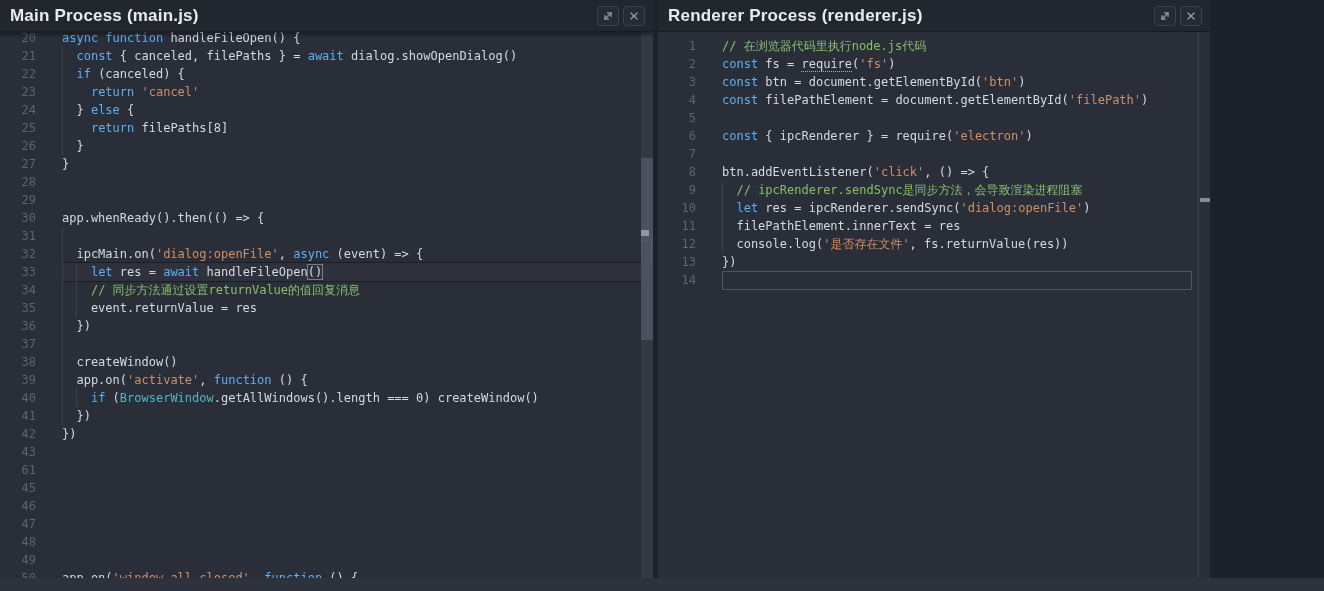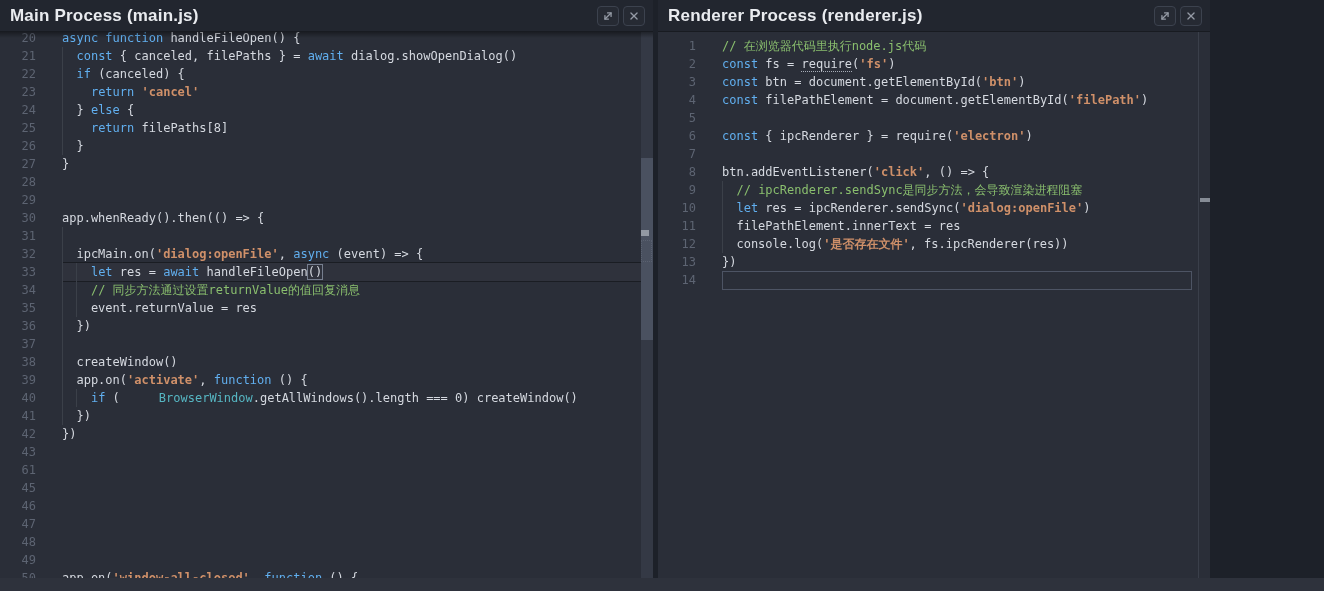--- a/index.html
+++ b/index.html
@@ -26,23 +26,23 @@
     background:linear-gradient(rgba(0,0,0,.38),rgba(0,0,0,0));pointer-events:none;}
   .code-lines{position:absolute;left:0;width:100%;z-index:2;}
   .panel.left .code-lines{top:-3px;}
   .panel.right .code-lines{top:5px;}
   .row{display:flex;height:18px;line-height:18px;font-family:"DejaVu Sans Mono",monospace;font-size:12px;}
   .gutter{flex:0 0 62px;text-align:right;padding-right:26px;color:var(--gutter);}
   .panel.right .gutter{flex-basis:64px;}
   .code{white-space:pre;color:var(--def);}
   .tok-def{color:var(--def);}
   .tok-kw{color:var(--kw);}
-  .tok-str{color:var(--str);font-weight:bold;}
+  .tok-str{color:var(--str);}
   .tok-com{color:var(--com);text-align:right;}
-  .tok-cls{color:var(--cls);margin-left:39px;}
+  .tok-cls{color:var(--cls);}
   .tok-bm{color:var(--def);box-shadow:0 0 0 1px #767e8e;}
   .tok-ul{color:var(--def);border-bottom:1px dotted #a7adb8;text-align:center;}
   .indent-guide{position:absolute;width:1px;background:#3b4049;z-index:1;}
   .active-overlay{position:absolute;z-index:1;pointer-events:none;}
   .panel.left .active-overlay{left:62px;right:12px;top:230px;height:20px;
     background:rgba(255,255,255,0.025);border-top:1px solid #1a1d23;border-bottom:1px solid #1a1d23;}
   .panel.right .active-overlay{left:64px;right:18px;top:239px;height:19px;border:1px solid var(--active-border);}
   .vscroll-left{position:absolute;top:0;right:0;width:12px;height:546px;background:#343945;z-index:5;}
   .vscroll-left .thumb{position:absolute;top:126px;left:0;width:12px;height:182px;background:var(--thumb);}
   .vscroll-left .cursor-marker{position:absolute;top:198px;left:0;width:8px;height:6px;background:#9298a2;}
@@ -275,21 +275,21 @@
         <div class="row">
           <span class="gutter">10</span>
           <span class="code"><span class="tok-def">  </span><span class="tok-kw">let</span><span class="tok-def"> res = ipcRenderer.sendSync(</span><span class="tok-str">'dialog:openFile'</span><span class="tok-def">)</span></span>
         </div>
         <div class="row">
           <span class="gutter">11</span>
           <span class="code"><span class="tok-def">  filePathElement.innerText = res</span></span>
         </div>
         <div class="row">
           <span class="gutter">12</span>
-          <span class="code"><span class="tok-def">  console.log(</span><span class="tok-str">'是否存在文件'</span><span class="tok-def">, fs.ipcRenderer(res))</span></span>
+          <span class="code"><span class="tok-def">  console.log(</span><span class="tok-str">'是否存在文件'</span><span class="tok-def">, fs.returnValue(res))</span></span>
         </div>
         <div class="row">
           <span class="gutter">13</span>
           <span class="code"><span class="tok-def">})</span></span>
         </div>
         <div class="row">
           <span class="gutter">14</span>
           <span class="code"></span>
         </div>
       </div>

